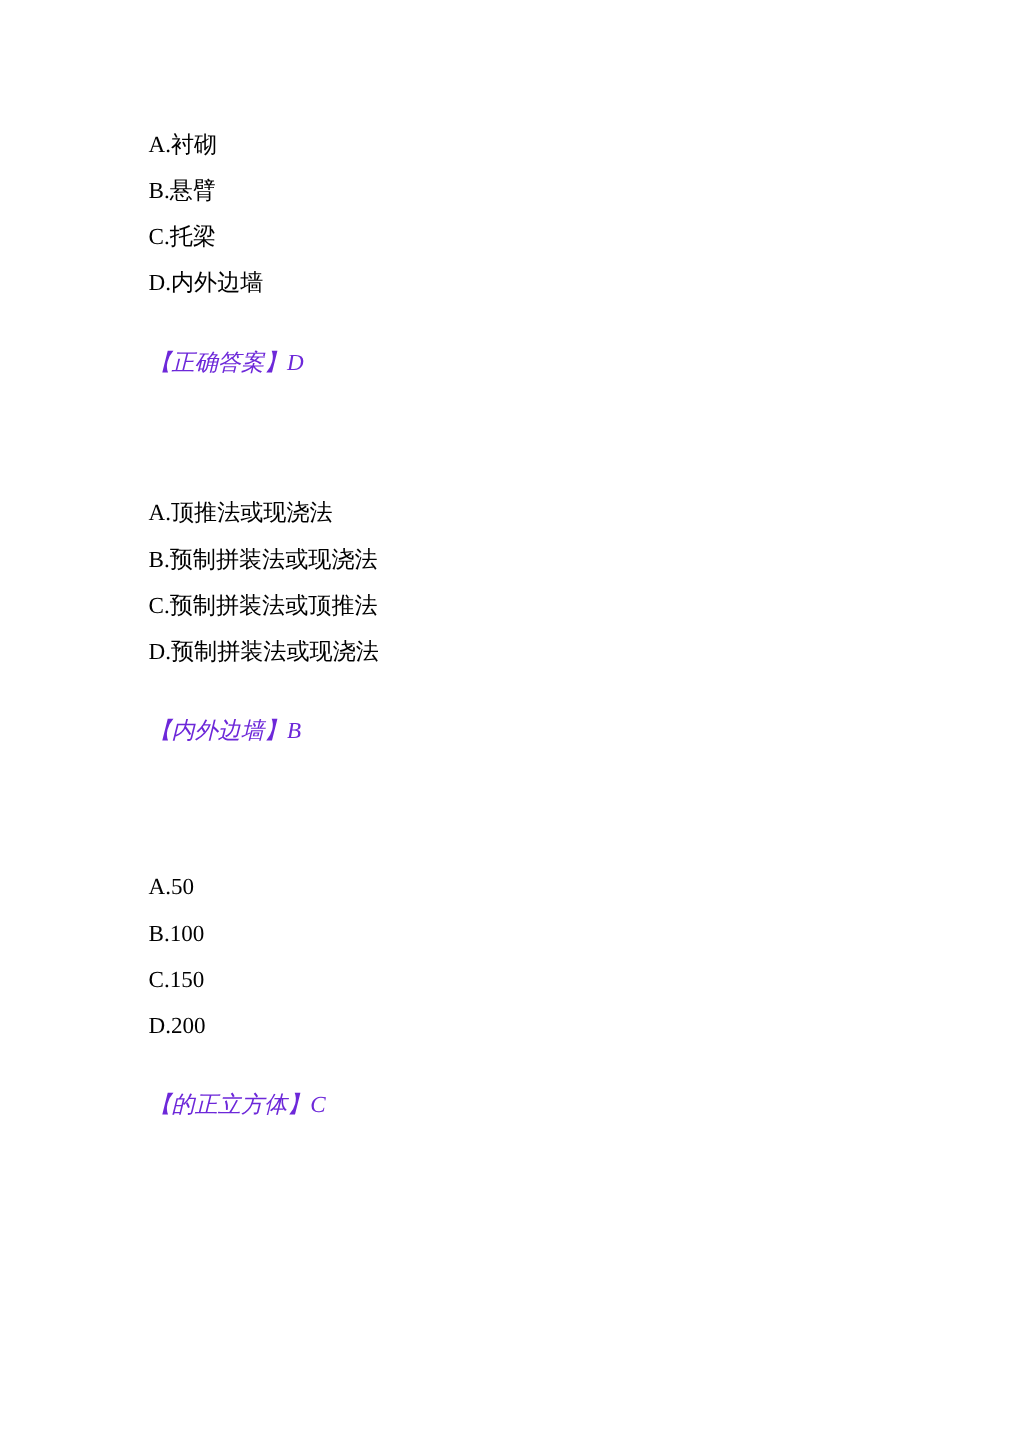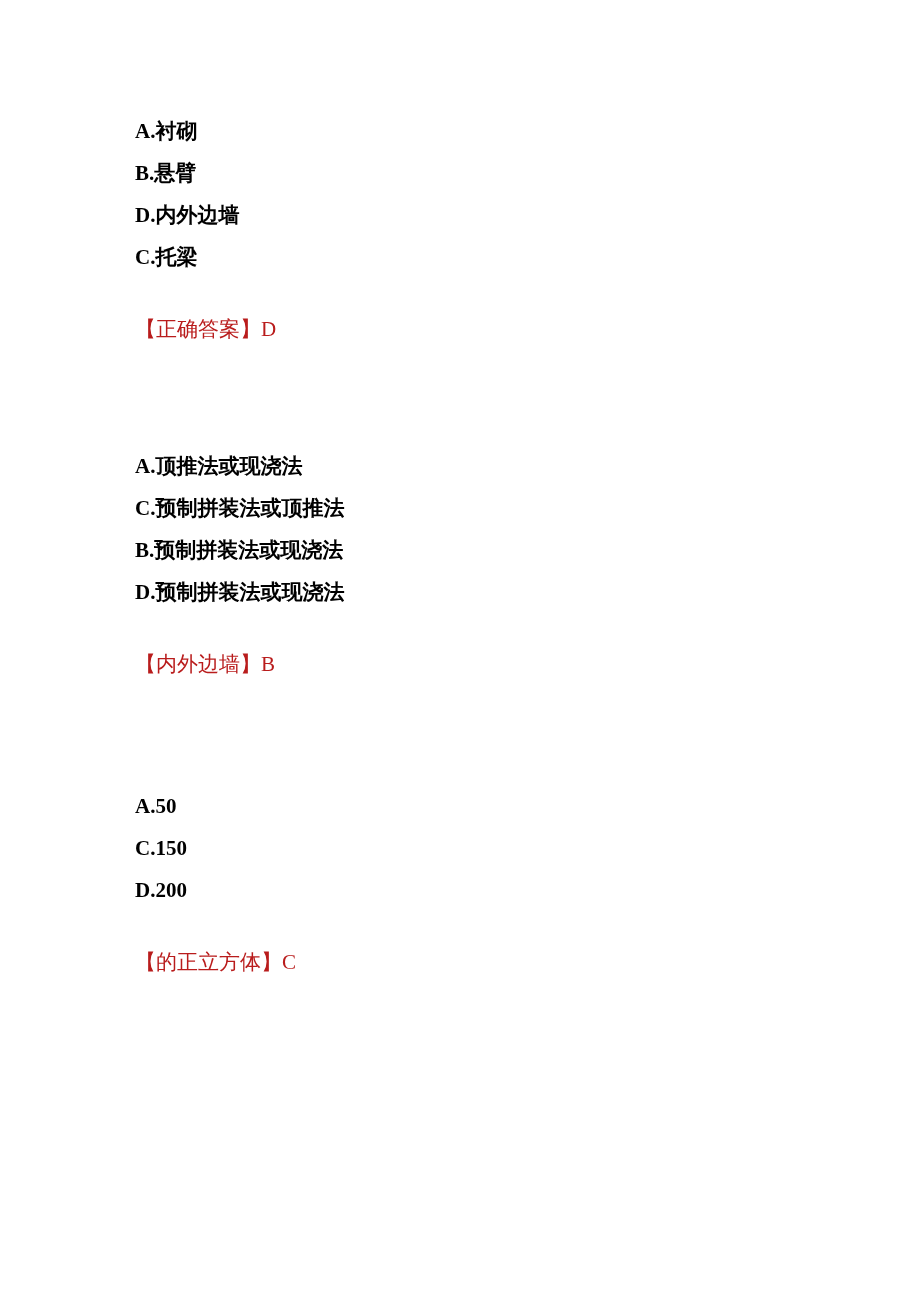--- a/index.html
+++ b/index.html
@@ -13,50 +13,51 @@
     height: 1302px;
     font-family: "SimSun", "宋体", serif;
     font-size: 21px;
     line-height: 2.0;
     color: #000000;
     padding: 110px 130px 0 135px;
     position: relative;
   }
   .option {
     margin-bottom: 0;
-    font-weight: bold;
   }
   .answer {
-    color: #b91c1c;
+    color: #6d28d9;
     margin-top: 30px;
+    font-style: italic;
   }
   .question-block {
     margin-top: 95px;
   }
   .q5-block {
     margin-top: 100px;
   }
 </style>
 </head>
 <body>
 
 <div>
   <div class="option">A.衬砌</div>
   <div class="option">B.悬臂</div>
+  <div class="option">C.托梁</div>
   <div class="option">D.内外边墙</div>
-  <div class="option">C.托梁</div>
   <div class="answer">【正确答案】D</div>
 </div>
 
 <div class="question-block">
   <div class="option">A.顶推法或现浇法</div>
+  <div class="option">B.预制拼装法或现浇法</div>
   <div class="option">C.预制拼装法或顶推法</div>
-  <div class="option">B.预制拼装法或现浇法</div>
   <div class="option">D.预制拼装法或现浇法</div>
   <div class="answer">【内外边墙】B</div>
 </div>
 
 <div class="q5-block">
   <div class="option">A.50</div>
+  <div class="option">B.100</div>
   <div class="option">C.150</div>
   <div class="option">D.200</div>
   <div class="answer">【的正立方体】C</div>
 </div>
 
 </body></html>

